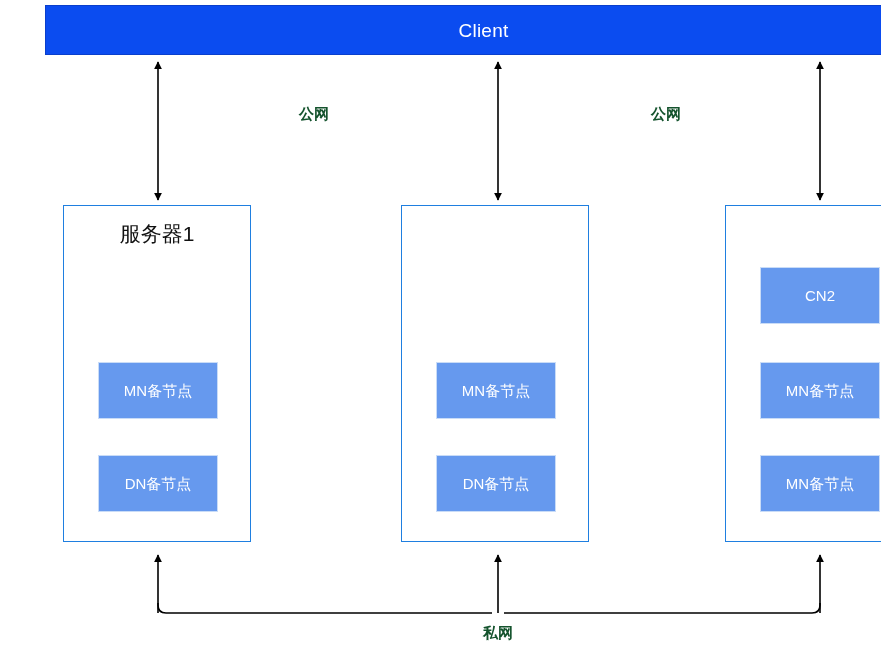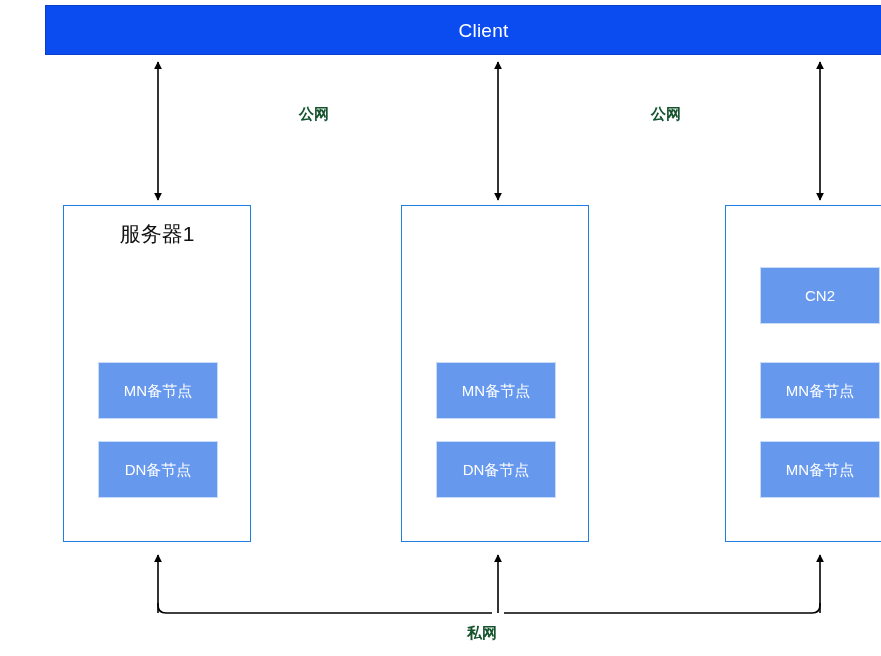--- a/index.html
+++ b/index.html
@@ -72,21 +72,21 @@
     box-sizing: border-box;
     display: flex;
     align-items: center;
     justify-content: center;
     color: #ffffff;
     font-size: 15px;
     line-height: 1;
   }
   .chip-slot-1 { top: 61px; }
   .chip-slot-2 { top: 156px; }
-  .chip-slot-3 { top: 235px; }
+  .chip-slot-3 { top: 249px; }
   .node-chip { left: 34px; }
 
   
   .net-label {
     position: absolute;
     font-size: 15px;
     font-weight: bold;
     color: #14532d;
     line-height: 1;
     white-space: nowrap;
@@ -140,21 +140,21 @@
 
     <path class="conn-line" d="M 461 613 L 769 613 Q 777 613 777 605 L 777 603"></path>
 
     <path class="conn-line" d="M 777 613 L 777 555" marker-end="url(#arrHead)"></path>
   </svg>
 
   <div class="net-label" style="left:256px; top:106px;">公网</div>
 
   <div class="net-label" style="left:608px; top:106px;">公网</div>
 
-  <div class="net-label" style="left:424px; top:625px;">私网</div>
+  <div class="net-label" style="left:440px; top:625px;">私网</div>
 
   <div class="server-box" style="left:20px; top:205px;">
     <div class="server-title">服务器1</div>
     <div class="node-chip chip-slot-2">MN备节点</div>
     <div class="node-chip chip-slot-3">DN备节点</div>
   </div>
 
   <div class="server-box" style="left:358px; top:205px;">
     <div class="node-chip chip-slot-2">MN备节点</div>
     <div class="node-chip chip-slot-3">DN备节点</div>

